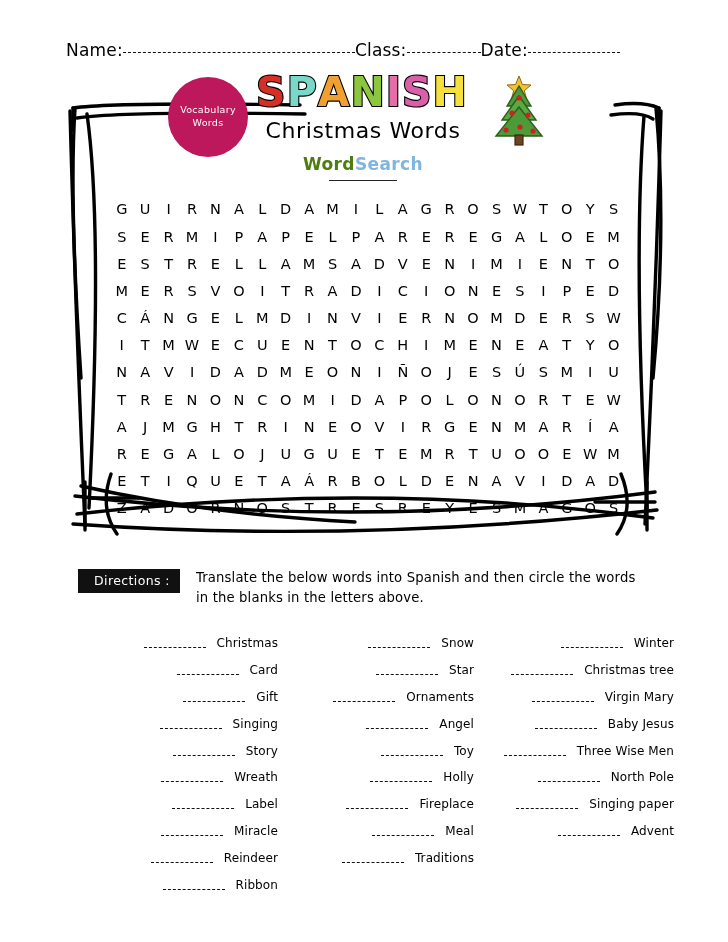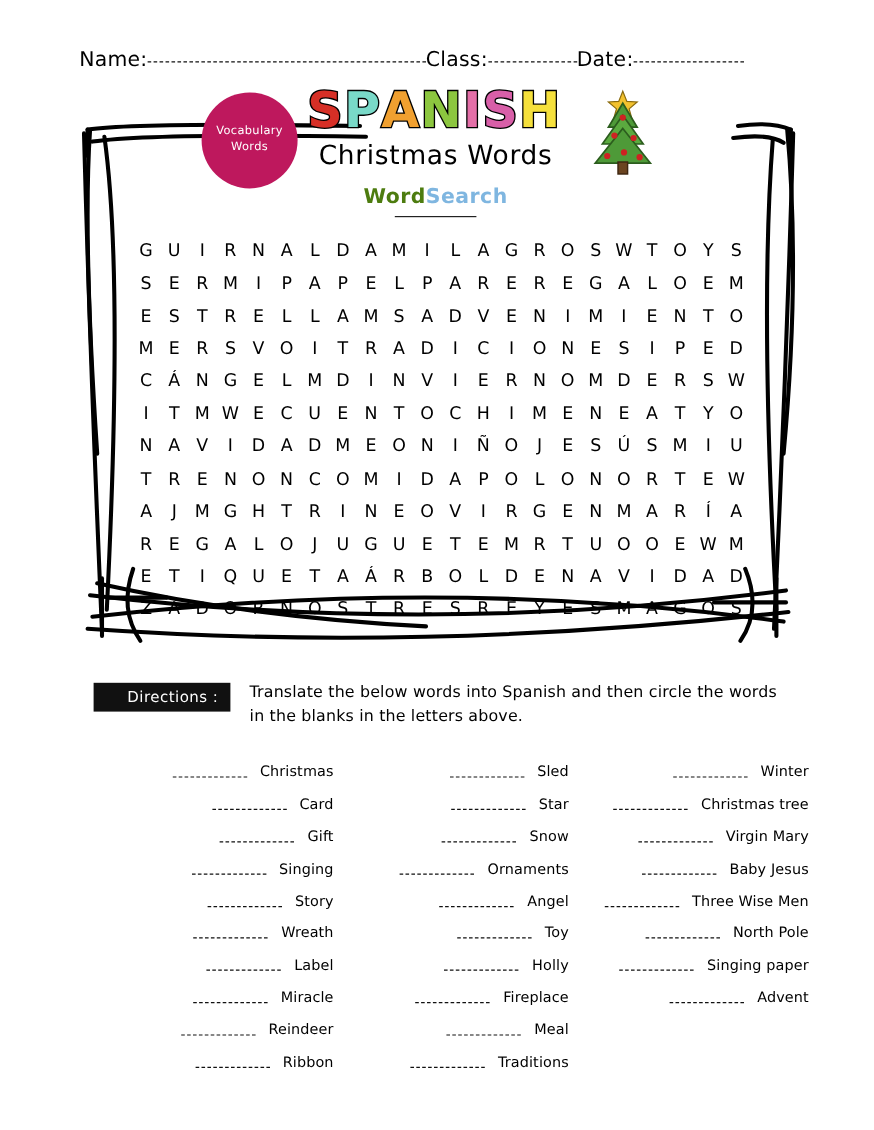--- a/index.html
+++ b/index.html
@@ -164,21 +164,21 @@
     left: 78px;
     top: 568px;
     width: 570px;
     display: flex;
     align-items: flex-start;
   }
   .directions-badge {
     background: #111111;
     color: #ffffff;
     font-size: 12.5px;
-    padding: 4px 10px 5px 28px;
+    padding: 4px 10px 5px 16px;
     letter-spacing: 0.4px;
     white-space: nowrap;
     flex: 0 0 auto;
     margin-top: 1px;
   }
   .directions-text {
     margin-left: 16px;
     font-size: 13.2px;
     line-height: 1.55;
     letter-spacing: 0.15px;
@@ -631,32 +631,28 @@
         <span>Reindeer</span>
       </div>
       <div class="wl-item">
         <span class="wl-blank"></span>
         <span>Ribbon</span>
       </div>
     </div>
     <div class="wl-col">
       <div class="wl-item">
         <span class="wl-blank"></span>
-        <span>Sled</span>
+        <span>Snow</span>
       </div>
       <div class="wl-item">
         <span class="wl-blank"></span>
         <span>Star</span>
       </div>
       <div class="wl-item">
         <span class="wl-blank"></span>
-        <span>Snow</span>
-      </div>
-      <div class="wl-item">
-        <span class="wl-blank"></span>
         <span>Ornaments</span>
       </div>
       <div class="wl-item">
         <span class="wl-blank"></span>
         <span>Angel</span>
       </div>
       <div class="wl-item">
         <span class="wl-blank"></span>
         <span>Toy</span>
       </div>

